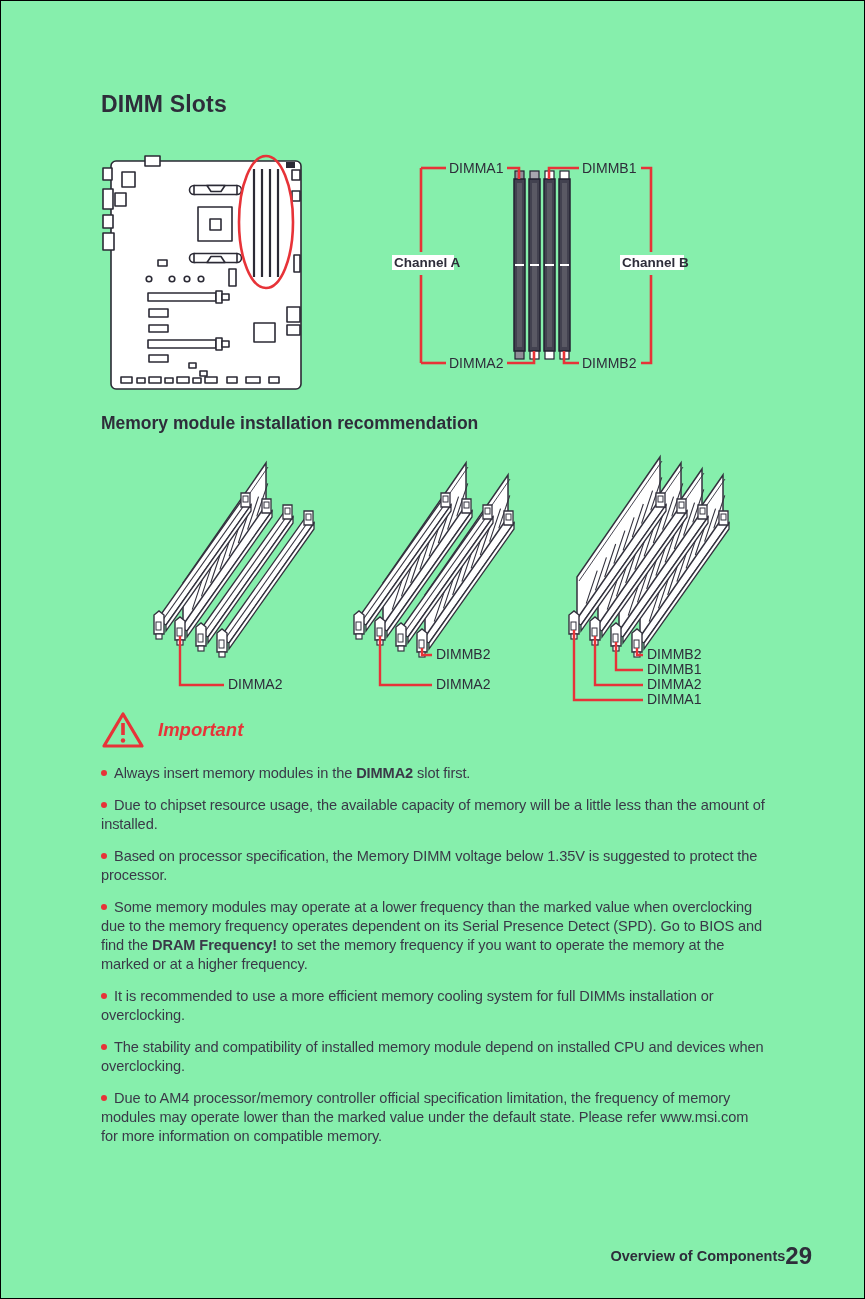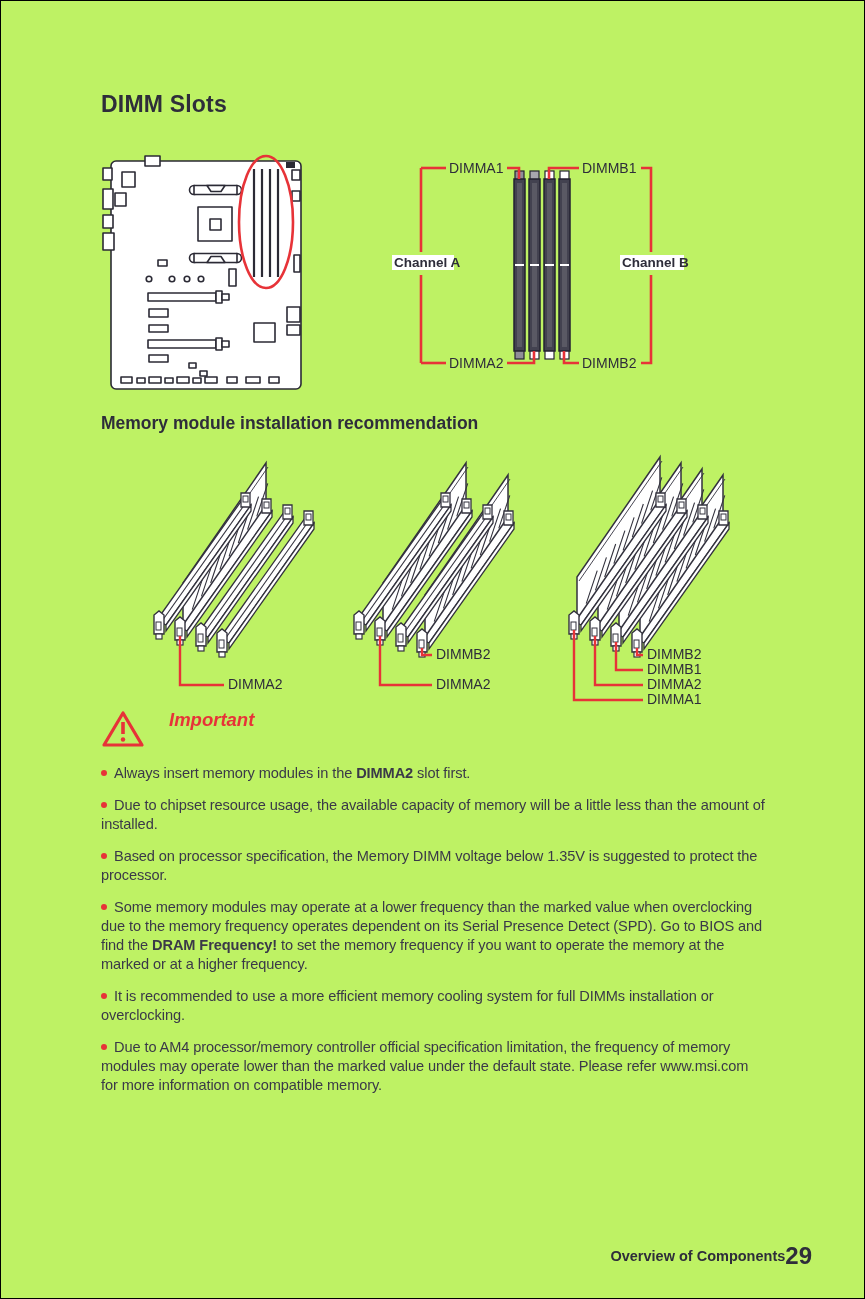--- a/index.html
+++ b/index.html
@@ -1,28 +1,28 @@
 <!DOCTYPE html>
 <html><head>
 <meta charset="utf-8">
 <style>
   *{margin:0;padding:0;box-sizing:border-box}
   html,body{background:#ffffff}
   body{font-family:"Liberation Sans",sans-serif;color:#2e2d3a}
-  .page{position:relative;width:865px;height:1299px;background:#bef264;border:1px solid #000;overflow:hidden}
+  .page{position:relative;width:865px;height:1299px;background:#86efac;border:1px solid #000;overflow:hidden}
   .title{position:absolute;left:100px;top:90px;font-size:23px;font-weight:bold;color:#2e2d3a;letter-spacing:.2px}
   .mobo{position:absolute;left:100px;top:148px;width:210px;height:242px}
   .dimm-map{position:absolute;left:390px;top:150px;width:300px;height:238px}
   .map-label{position:absolute;font-size:14px;font-weight:500;color:#2e2d3a;white-space:nowrap}
   .map-channel{position:absolute;font-size:13.5px;font-weight:bold;color:#2e2d3a;background:#fff;padding:0 2px;text-align:left;white-space:nowrap}
   .sub-title{position:absolute;left:100px;top:412px;font-size:17.5px;font-weight:bold;color:#2e2d3a}
   .iso{position:absolute;width:215px;height:272px}
   .iso-label{position:absolute;font-size:14px;font-weight:500;color:#2e2d3a;white-space:nowrap}
   .important{position:absolute;left:100px;top:708px;width:666px}
-  .imp-head{display:flex;align-items:flex-start;gap:24px;height:42px}
+  .imp-head{display:flex;align-items:center;gap:13px;height:42px}
   .imp-word{color:#e73338;font-size:18.5px;font-weight:bold;font-style:italic}
   .notes{margin-top:6px}
   .note{font-size:14.6px;color:#3a3948;line-height:19px;margin-top:13px;letter-spacing:-.1px}
   .note b{font-weight:bold}
   .dot{display:inline-block;width:6px;height:6px;border-radius:50%;background:#e73338;margin-right:7px;vertical-align:2px}
   .footer{position:absolute;right:52px;top:1241px;display:flex;align-items:center;}
   .footer .chap{font-size:14.5px;font-weight:bold;color:#2e2d3a}
   .footer .num{font-size:24px;font-weight:bold;color:#2e2d3a}
 </style>
 </head>
@@ -330,20 +330,21 @@
         <circle cx="22" cy="30.5" r="2.2" fill="#e73338"></circle>
       </svg>
       <span class="imp-word">Important</span>
     </div>
     <div class="notes" id="important-notes">
         <div class="note"><span class="dot"></span><span>Always insert memory modules in the <b>DIMMA2</b> slot first.</span></div>
         <div class="note"><span class="dot"></span><span>Due to chipset resource usage, the available capacity of memory will be a little less than the amount of installed.</span></div>
         <div class="note"><span class="dot"></span><span>Based on processor specification, the Memory DIMM voltage below 1.35V is suggested to protect the processor.</span></div>
         <div class="note"><span class="dot"></span><span>Some memory modules may operate at a lower frequency than the marked value when overclocking due to the memory frequency operates dependent on its Serial Presence Detect (SPD). Go to BIOS and find the <b>DRAM Frequency!</b> to set the memory frequency if you want to operate the memory at the marked or at a higher frequency.</span></div>
         <div class="note"><span class="dot"></span><span>It is recommended to use a more efficient memory cooling system for full DIMMs installation or overclocking.</span></div>
+        <div class="note"><span class="dot"></span><span>The stability and compatibility of installed memory module depend on installed CPU and devices when overclocking.</span></div>
         <div class="note"><span class="dot"></span><span>Due to AM4 processor/memory controller official specification limitation, the frequency of memory modules may operate lower than the marked value under the default state. Please refer www.msi.com for more information on compatible memory.</span></div>
       </div>
   </div>
 
   <div class="footer">
     <span class="chap">Overview of Components</span>
     <span class="num">29</span>
   </div>
 
 </div>

